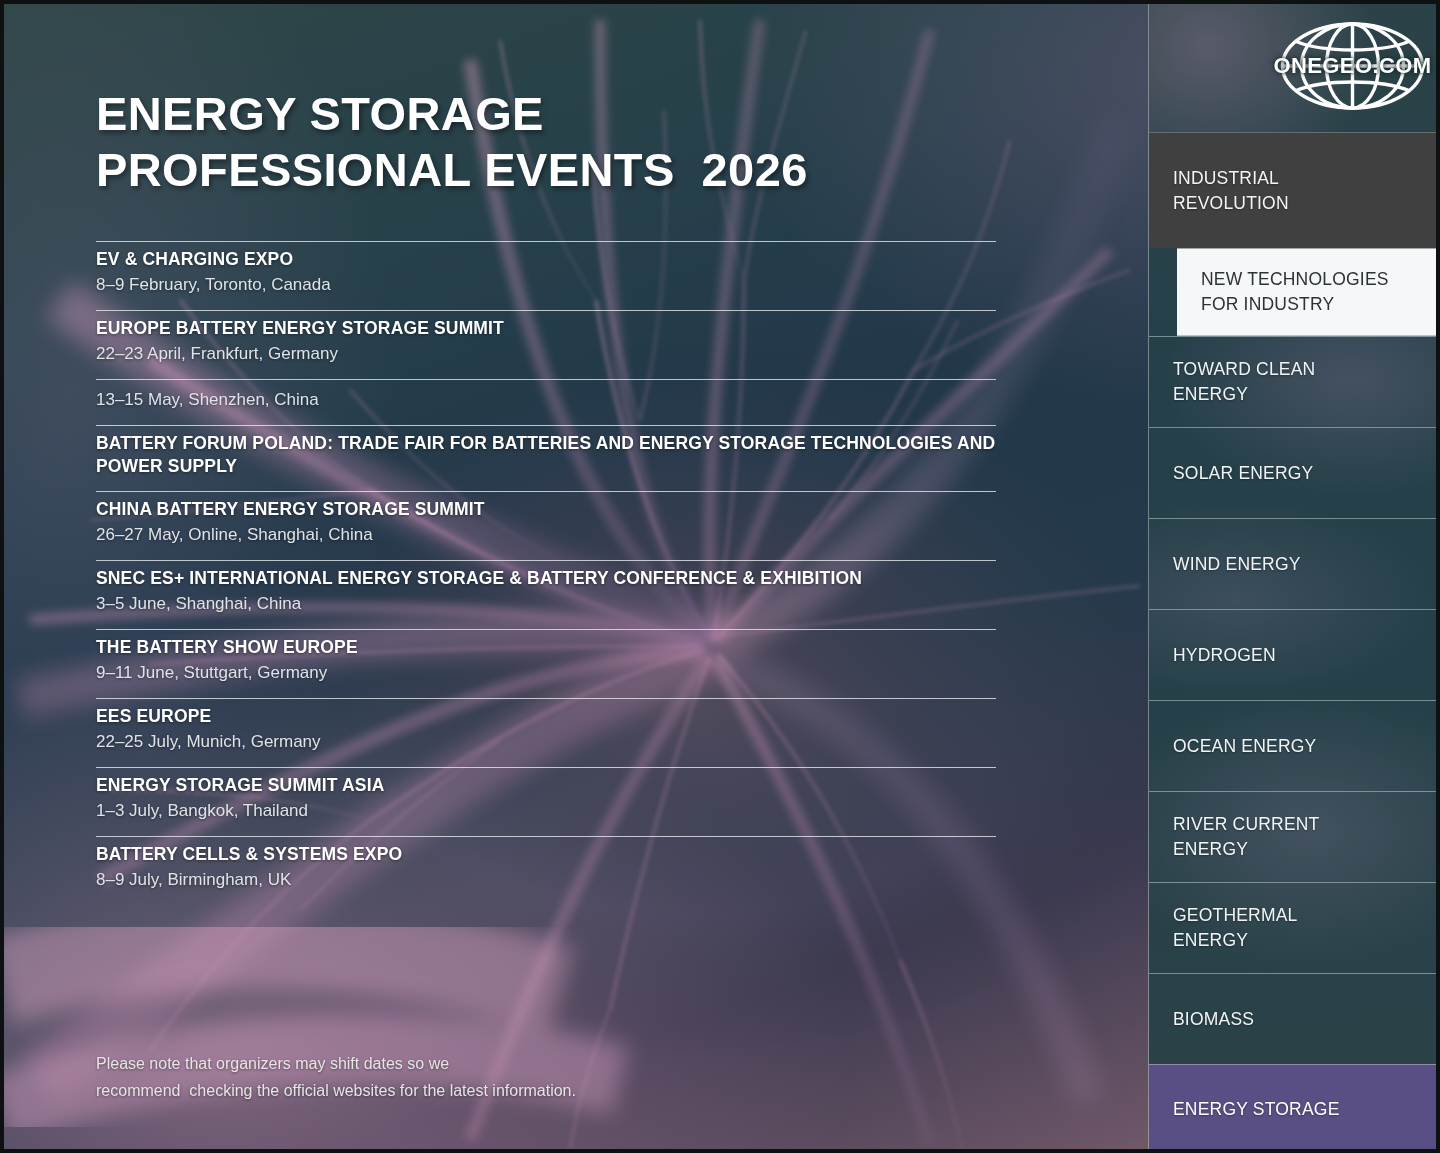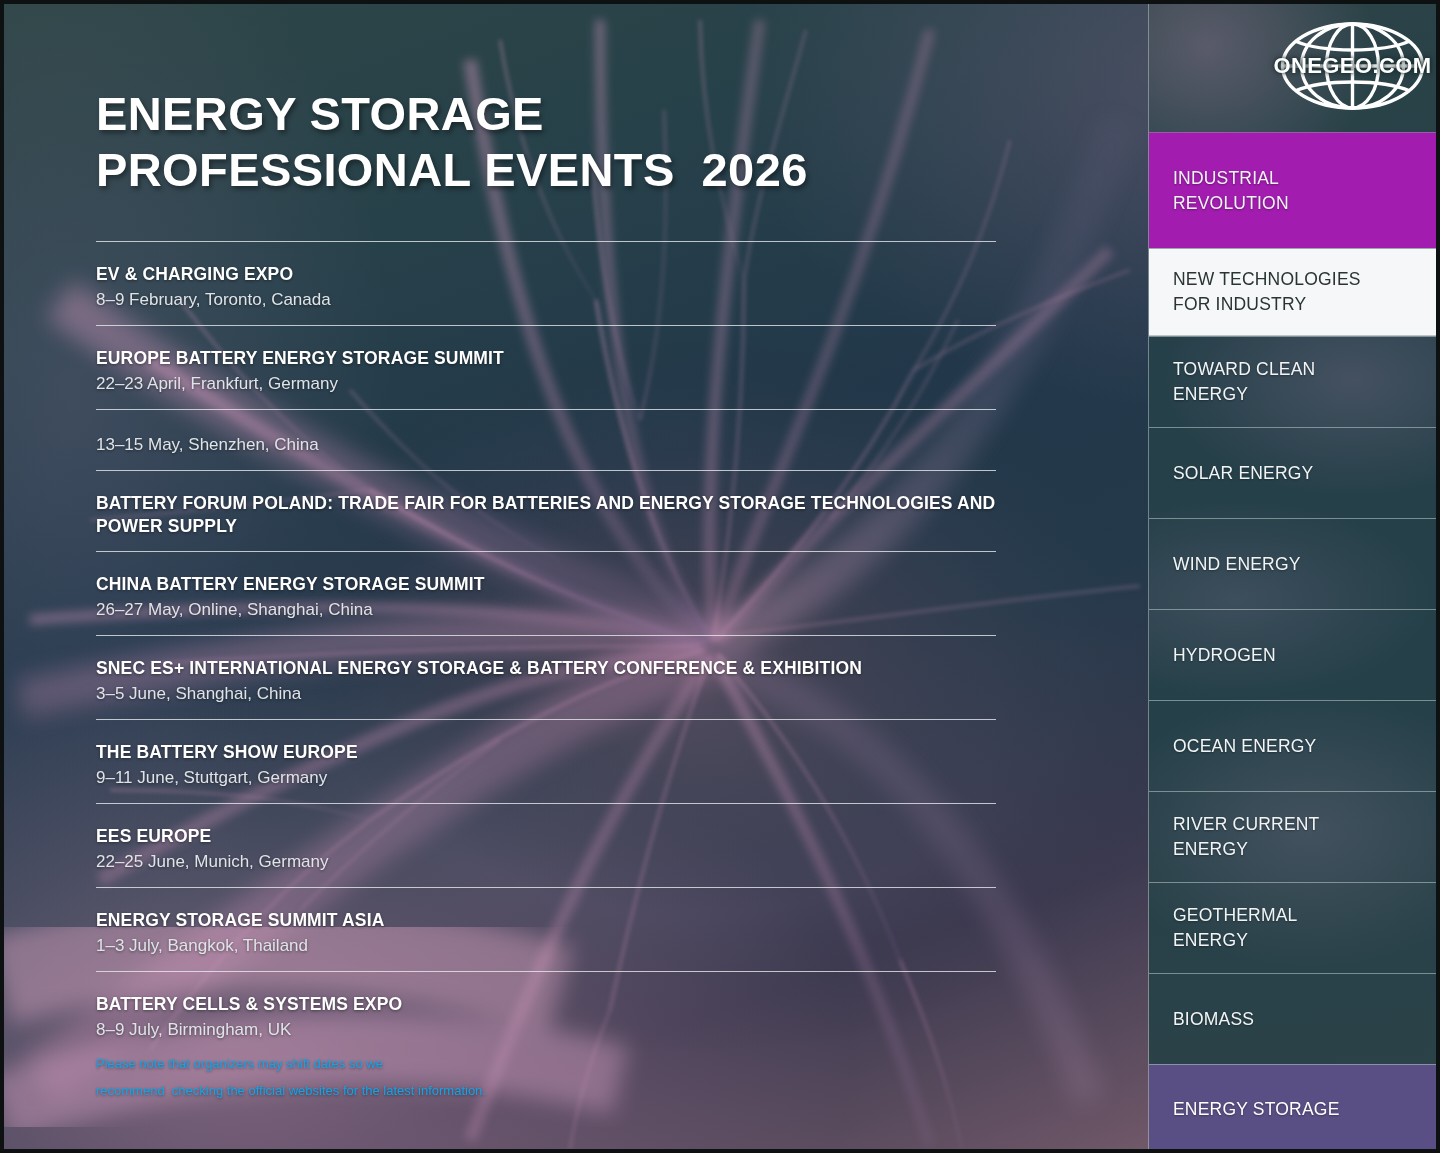--- a/index.html
+++ b/index.html
@@ -59,21 +59,21 @@
   }
   .title .line{ display:block; white-space:pre; }
 
   .events{
     position:absolute;
     left:96px; top:241px;
     width:900px;
   }
   .event{
     border-top:1px solid rgba(232,238,240,0.78);
-    padding-top:21px;
+    padding-top:6px;
     padding-bottom:13px;
   }
   .event-name{
     color:#ffffff;
     font-size:17.5px;
     font-weight:bold;
     line-height:23px;
     letter-spacing:0.15px;
     text-shadow:0 1px 3px rgba(0,0,0,0.45);
   }
@@ -83,22 +83,22 @@
     font-weight:normal;
     line-height:24px;
     margin-top:2px;
     text-shadow:0 1px 3px rgba(0,0,0,0.45);
   }
 
   .note{
     position:absolute;
     left:96px; top:1050px;
     width:720px;
-    color:#0ea5e9;
-    font-size:13px;
+    color:#e5e5e5;
+    font-size:16px;
     line-height:27px;
     text-shadow:0 1px 3px rgba(0,0,0,0.45);
   }
   .note .nline{ display:block; white-space:pre; }
 
   
   .sidebar{
     position:relative;
     width:292px; height:100%;
     border-left:1px solid rgba(180,195,195,0.55);
@@ -146,37 +146,37 @@
     padding:0 24px;
     color:#f2f5f6;
     font-size:17.5px;
     line-height:25px;
     letter-spacing:0.2px;
     border-top:1px solid rgba(190,205,205,0.55);
     text-shadow:0 1px 2px rgba(0,0,0,0.35);
   }
   .nav-item span{ display:block; white-space:pre-line; }
 
-  .nav-item.solid-dark{ background:#a21caf; border-top-color:rgba(140,155,155,0.5); }
+  .nav-item.solid-dark{ background:#404040; border-top-color:rgba(140,155,155,0.5); }
   .nav-item.active-light{
     background:#f6f7f8;
     color:#2b3434;
     text-shadow:none;
     border-top:1px solid rgba(120,135,135,0.7);
     border-bottom:1px solid rgba(120,135,135,0.45);
   }
   .nav-item.active-purple{
     background:#5a4f84;
     border-top:1px solid rgba(175,185,195,0.6);
     color:#ffffff;
   }
 
   
   .h-ind{ height:116px; }
-  .h-new{ height:88px; }
+  .h-new{ height:88px;margin-left:28px; }
   .h-std{ height:91px; }
   .h-last{ height:89px; }
 
   .frame-border{
     position:absolute; inset:0;
     border:4px solid #0d1111;
     pointer-events:none;
     z-index:10;
   }
 </style>
@@ -304,21 +304,21 @@
         <div class="event-name">SNEC ES+ INTERNATIONAL ENERGY STORAGE &amp; BATTERY
 CONFERENCE &amp; EXHIBITION</div>
         <div class="event-date">3–5 June, Shanghai, China</div>
       </div>
       <div class="event">
         <div class="event-name">THE BATTERY SHOW EUROPE</div>
         <div class="event-date">9–11 June, Stuttgart, Germany</div>
       </div>
       <div class="event">
         <div class="event-name">EES EUROPE</div>
-        <div class="event-date">22–25 June, Munich, Germany</div>
+        <div class="event-date">22–25 July, Munich, Germany</div>
       </div>
       <div class="event">
         <div class="event-name">ENERGY STORAGE SUMMIT ASIA</div>
         <div class="event-date">1–3 July, Bangkok, Thailand</div>
       </div>
       <div class="event">
         <div class="event-name">BATTERY CELLS &amp; SYSTEMS EXPO</div>
         <div class="event-date">8–9 July, Birmingham, UK</div>
       </div>
     </div>

